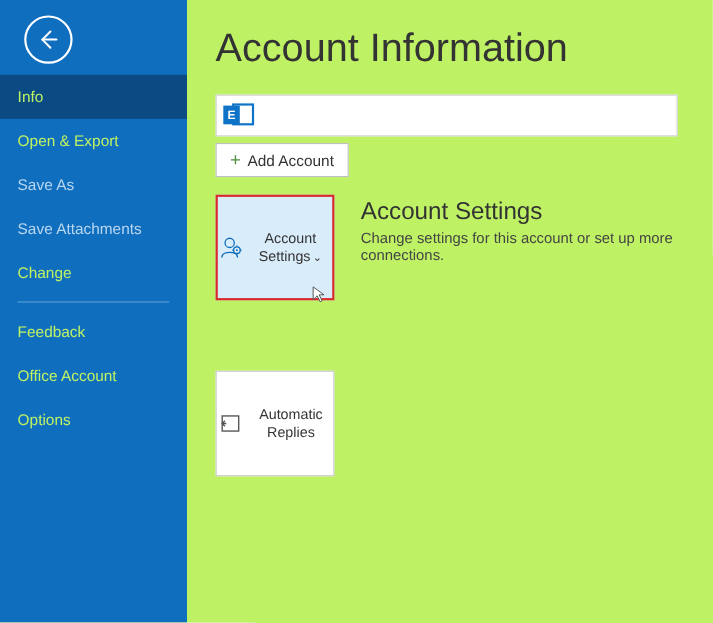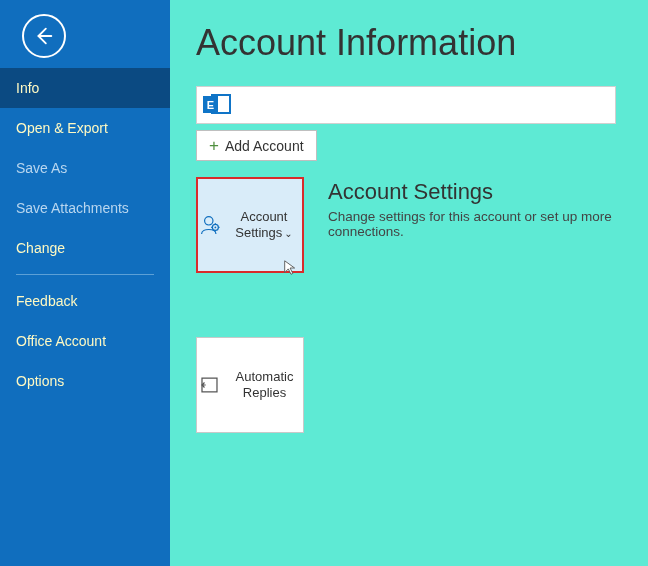--- a/index.html
+++ b/index.html
@@ -33,37 +33,37 @@
     margin: 14px 0 10px 22px;
     display: flex;
     align-items: center;
     justify-content: center;
     cursor: pointer;
   }
   .back-btn svg { width: 22px; height: 22px; }
   .nav-item {
     padding: 12px 16px;
     cursor: pointer;
-    color: #fef9c3;
+    color: #bef264;
   }
   .nav-item.selected {
     background: #0b4a82;
   }
   .nav-item.muted {
     color: #b8d6ef;
   }
   .divider {
     border: none;
     border-top: 1px solid #5ca0d6;
     margin: 6px 16px 6px 16px;
   }
   
   .main {
     flex: 1;
-    background: #5eead4;
+    background: #bef264;
     padding: 10px 0 0 26px;
     overflow: hidden;
   }
   .page-title {
     font-size: 36px;
     font-weight: 300;
     color: #333333;
     margin: 12px 0 22px 0;
   }
   .account-chip {

